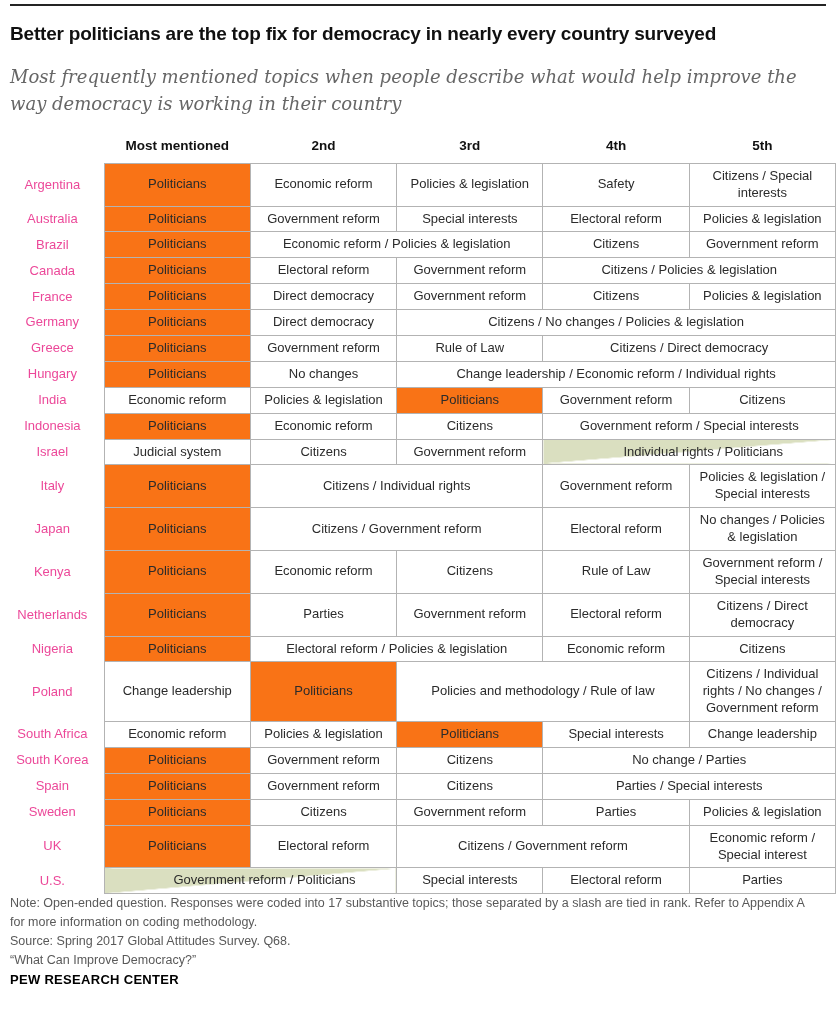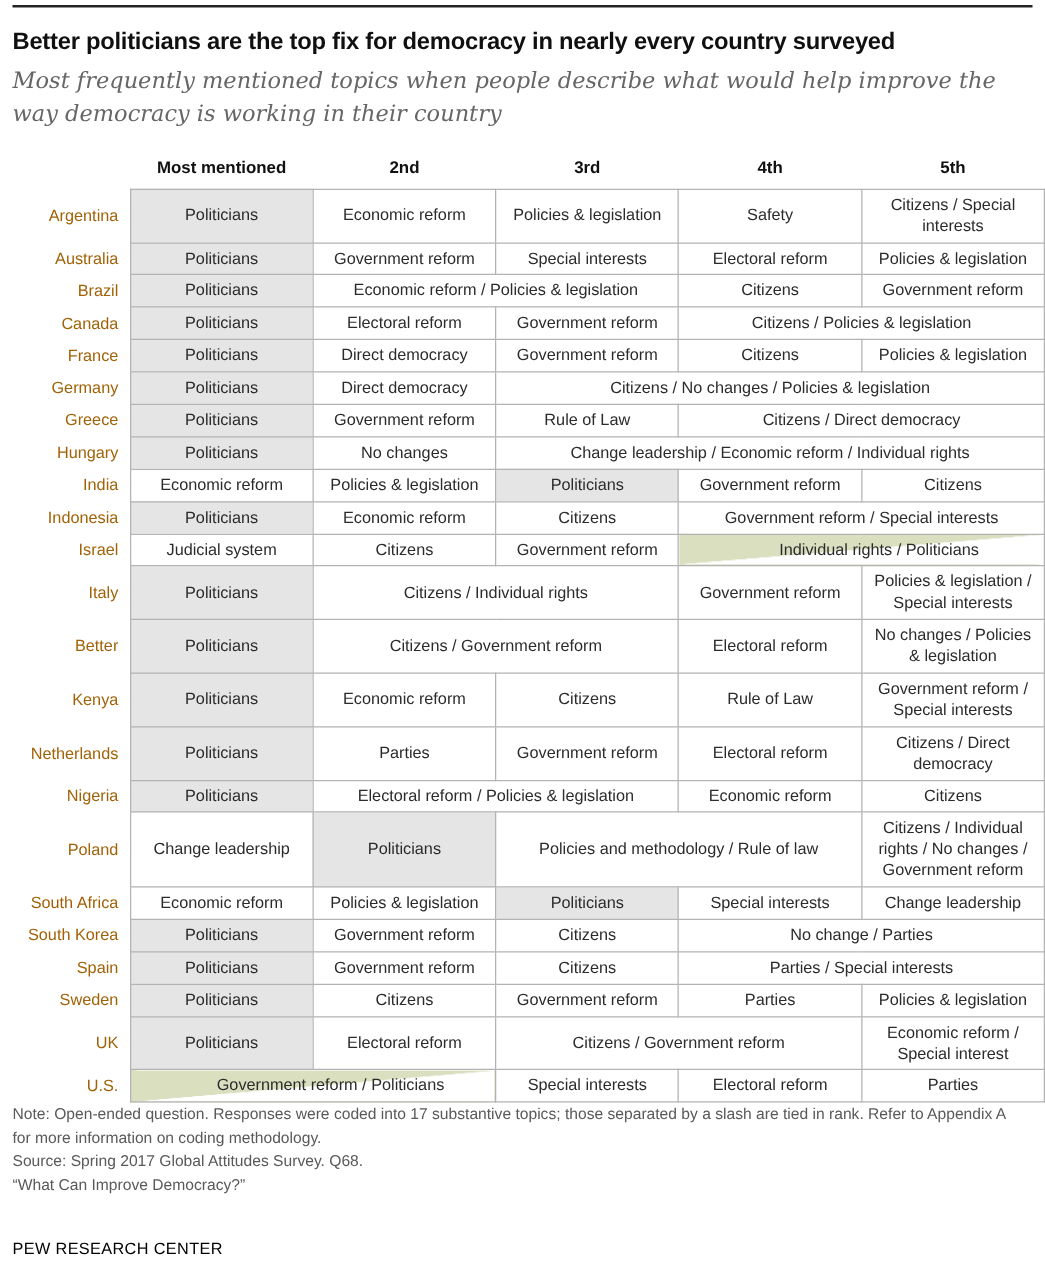--- a/index.html
+++ b/index.html
@@ -13,21 +13,21 @@
   .page { padding: 0 10px; }
   .rule { height: 2px; background: #242424; }
   .rule-top { margin-top: 4px; }
 
   .title {
     font-size: 19px;
     font-weight: bold;
     color: #101010;
     letter-spacing: -0.2px;
     line-height: 1.25;
-    margin: 16px 0 5px 0;
+    margin: 16px 0 17px 0;
   }
   .subtitle {
     font-family: "DejaVu Serif", "Liberation Serif", serif;
     font-style: italic;
     font-size: 18px;
     color: #666666;
     line-height: 1.5;
     max-width: 804px;
     margin: 0 0 21px 0;
   }
@@ -44,54 +44,54 @@
     font-size: 13.5px;
     font-weight: bold;
     color: #111;
     text-align: center;
     padding: 0 0 10px 0;
     border: none;
   }
   tbody th.country {
     font-size: 13px;
     font-weight: normal;
-    color: #a16207;
-    text-align: right;
+    color: #ec4899;
+    text-align: center;
     padding: 0 9px 0 0;
     border: none;
     vertical-align: middle;
     line-height: 1.25;
   }
   tbody td.cell {
     border: 1px solid #b3b3b3;
     font-size: 13px;
     color: #2b2b2b;
     text-align: center;
     vertical-align: middle;
     padding: 4px 6px;
     line-height: 1.3;
     background: #ffffff;
   }
-  tbody td.hl-full { background: #e5e5e5; }
+  tbody td.hl-full { background: #f97316; }
   tbody td.hl-diagonal {
     background: linear-gradient(to bottom right, #dadfc0 49.6%, #ffffff 50.4%);
     padding-left: 34px;
   }
 
   .footnotes {
     font-size: 12.5px;
     color: #595959;
     line-height: 1.5;
     max-width: 806px;
   }
   .footnotes p { margin: 0; }
   .brand {
-    margin-top: 34px;
+    margin-top: 3px;
     font-size: 13px;
-    font-weight: normal;
+    font-weight: bold;
     letter-spacing: 0.3px;
     color: #000000;
   }
 </style>
 </head>
 <body>
 
 <div class="page">
 
   <div class="rule rule-top"></div>
@@ -200,21 +200,21 @@
           <td class="cell hl-diagonal" colspan="2">Individual rights / Politicians</td>
         </tr>
         <tr>
           <th class="country" scope="row">Italy</th>
           <td class="cell hl-full">Politicians</td>
           <td class="cell" colspan="2">Citizens / Individual rights</td>
           <td class="cell">Government reform</td>
           <td class="cell">Policies &amp; legislation / Special interests</td>
         </tr>
         <tr>
-          <th class="country" scope="row">Better</th>
+          <th class="country" scope="row">Japan</th>
           <td class="cell hl-full">Politicians</td>
           <td class="cell" colspan="2">Citizens / Government reform</td>
           <td class="cell">Electoral reform</td>
           <td class="cell">No changes / Policies &amp; legislation</td>
         </tr>
         <tr>
           <th class="country" scope="row">Kenya</th>
           <td class="cell hl-full">Politicians</td>
           <td class="cell">Economic reform</td>
           <td class="cell">Citizens</td>

